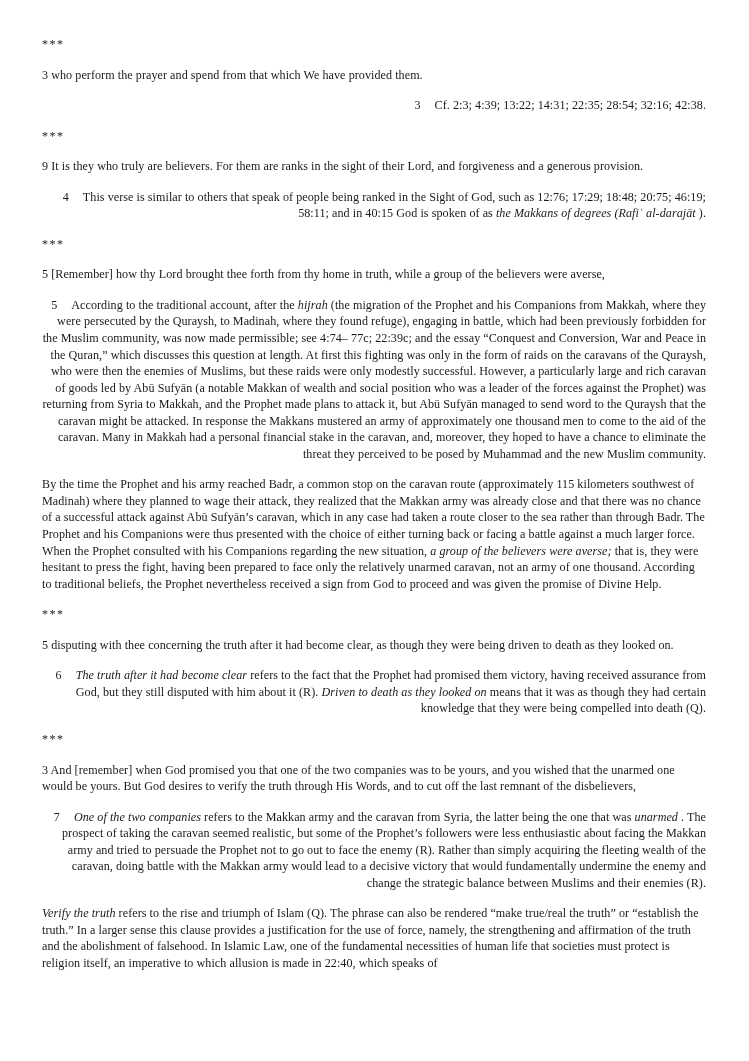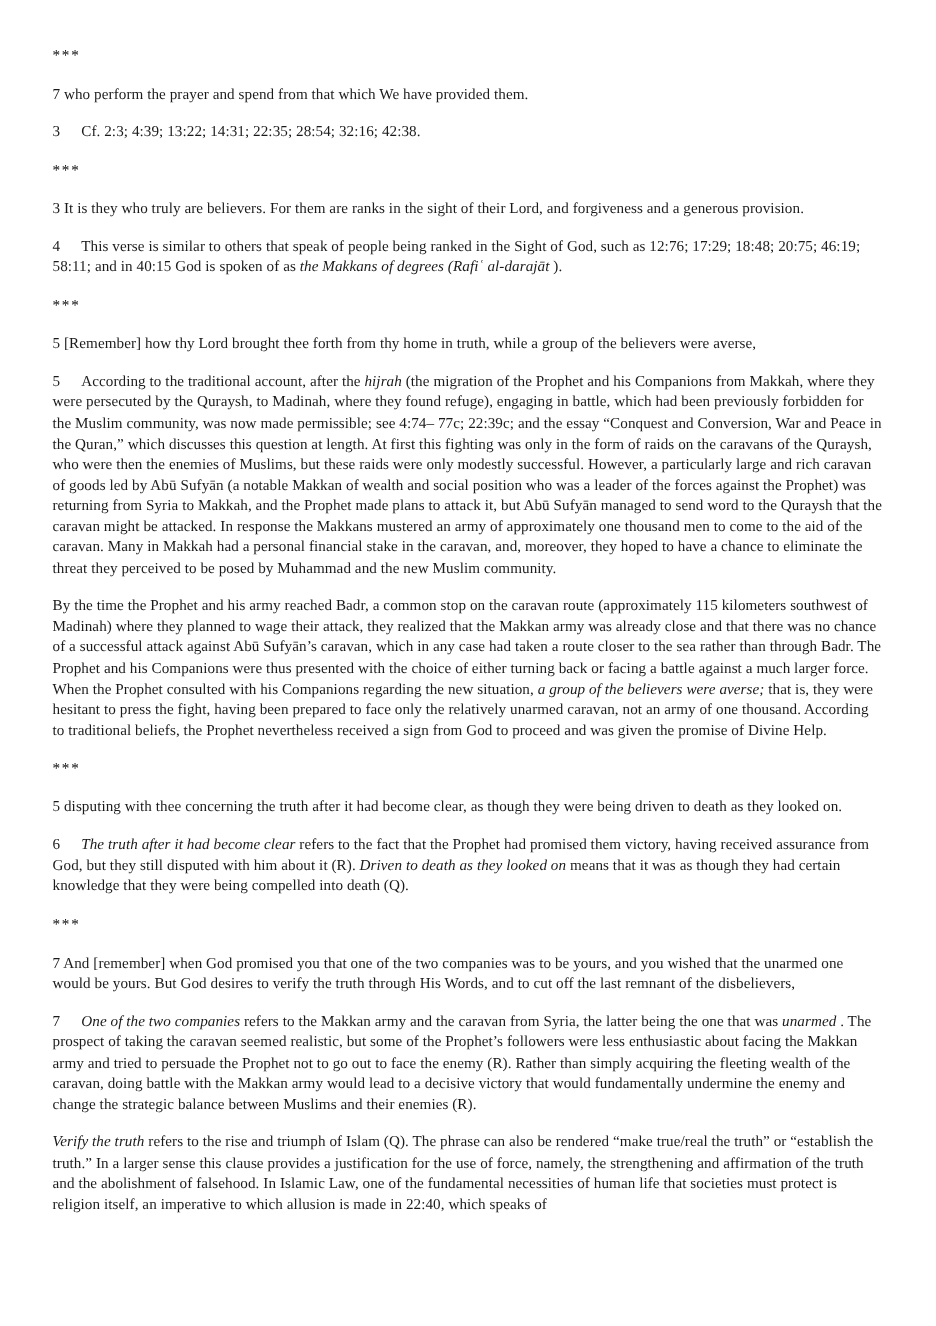--- a/index.html
+++ b/index.html
@@ -35,65 +35,66 @@
     line-height: 16.55px;
     margin: 0 0 14px 0;
     letter-spacing: 0.12em;
     color: #1a1a1a;
   }
   .verse {
     margin-bottom: 14px;
   }
   .commentary {
     margin-bottom: 14px;
+    text-align: right;
   }
   .commentary .cnum {
     display: inline-block;
     min-width: 9px;
     margin-right: 14px;
   }
   .para {
     margin-bottom: 14px;
   }
   i, .it {
     font-style: italic;
   }
 </style>
 </head>
 <body>
 
 <div class="page">
 
   <div class="sep">***</div>
 
-  <div class="block verse">7 who perform the prayer and spend from that which We have provided them.</div>
+  <div class="block verse">3 who perform the prayer and spend from that which We have provided them.</div>
 
   <div class="block commentary"><span class="cnum">3</span><span>Cf. 2:3; 4:39; 13:22; 14:31; 22:35; 28:54; 32:16; 42:38.</span></div>
 
   <div class="sep">***</div>
 
-  <div class="block verse">3 It is they who truly are believers. For them are ranks in the sight of their Lord, and forgiveness and a generous provision.</div>
+  <div class="block verse">9 It is they who truly are believers. For them are ranks in the sight of their Lord, and forgiveness and a generous provision.</div>
 
   <div class="block commentary"><span class="cnum">4</span><span>This verse is similar to others that speak of people being ranked in the Sight of God, such as 12:76; 17:29; 18:48; 20:75; 46:19; 58:11; and in 40:15 God is spoken of as </span><i>the Makkans of degrees (Rafiʿ al-darajāt</i><span> ).</span></div>
 
   <div class="sep">***</div>
 
   <div class="block verse">5 [Remember] how thy Lord brought thee forth from thy home in truth, while a group of the believers were averse,</div>
 
   <div class="block commentary"><span class="cnum">5</span><span>According to the traditional account, after the </span><i>hijrah</i><span> (the migration of the Prophet and his Companions from Makkah, where they were persecuted by the Quraysh, to Madinah, where they found refuge), engaging in battle, which had been previously forbidden for the Muslim community, was now made permissible; see 4:74– 77c; 22:39c; and the essay “Conquest and Conversion, War and Peace in the Quran,” which discusses this question at length. At first this fighting was only in the form of raids on the caravans of the Quraysh, who were then the enemies of Muslims, but these raids were only modestly successful. However, a particularly large and rich caravan of goods led by Abū Sufyān (a notable Makkan of wealth and social position who was a leader of the forces against the Prophet) was returning from Syria to Makkah, and the Prophet made plans to attack it, but Abū Sufyān managed to send word to the Quraysh that the caravan might be attacked. In response the Makkans mustered an army of approximately one thousand men to come to the aid of the caravan. Many in Makkah had a personal financial stake in the caravan, and, moreover, they hoped to have a chance to eliminate the threat they perceived to be posed by Muhammad and the new Muslim community.</span></div>
 
   <div class="block para"><span>By the time the Prophet and his army reached Badr, a common stop on the caravan route (approximately 115 kilometers southwest of Madinah) where they planned to wage their attack, they realized that the Makkan army was already close and that there was no chance of a successful attack against Abū Sufyān’s caravan, which in any case had taken a route closer to the sea rather than through Badr. The Prophet and his Companions were thus presented with the choice of either turning back or facing a battle against a much larger force. When the Prophet consulted with his Companions regarding the new situation, </span><i>a group of the believers were averse;</i><span> that is, they were hesitant to press the fight, having been prepared to face only the relatively unarmed caravan, not an army of one thousand. According to traditional beliefs, the Prophet nevertheless received a sign from God to proceed and was given the promise of Divine Help.</span></div>
 
   <div class="sep">***</div>
 
   <div class="block verse">5 disputing with thee concerning the truth after it had become clear, as though they were being driven to death as they looked on.</div>
 
   <div class="block commentary"><span class="cnum">6</span><i>The truth after it had become clear</i><span> refers to the fact that the Prophet had promised them victory, having received assurance from God, but they still disputed with him about it (R). </span><i>Driven to death as they looked on</i><span> means that it was as though they had certain knowledge that they were being compelled into death (Q).</span></div>
 
   <div class="sep">***</div>
 
-  <div class="block verse">7 And [remember] when God promised you that one of the two companies was to be yours, and you wished that the unarmed one would be yours. But God desires to verify the truth through His Words, and to cut off the last remnant of the disbelievers,</div>
+  <div class="block verse">3 And [remember] when God promised you that one of the two companies was to be yours, and you wished that the unarmed one would be yours. But God desires to verify the truth through His Words, and to cut off the last remnant of the disbelievers,</div>
 
   <div class="block commentary"><span class="cnum">7</span><i>One of the two companies</i><span> refers to the Makkan army and the caravan from Syria, the latter being the one that was </span><i>unarmed</i><span> . The prospect of taking the caravan seemed realistic, but some of the Prophet’s followers were less enthusiastic about facing the Makkan army and tried to persuade the Prophet not to go out to face the enemy (R). Rather than simply acquiring the fleeting wealth of the caravan, doing battle with the Makkan army would lead to a decisive victory that would fundamentally undermine the enemy and change the strategic balance between Muslims and their enemies (R).</span></div>
 
   <div class="block para"><i>Verify the truth</i><span> refers to the rise and triumph of Islam (Q). The phrase can also be rendered “make true/real the truth” or “establish the truth.” In a larger sense this clause provides a justification for the use of force, namely, the strengthening and affirmation of the truth and the abolishment of falsehood. In Islamic Law, one of the fundamental necessities of human life that societies must protect is religion itself, an imperative to which allusion is made in 22:40, which speaks of</span></div>
 
 </div>
 
 </body></html>

